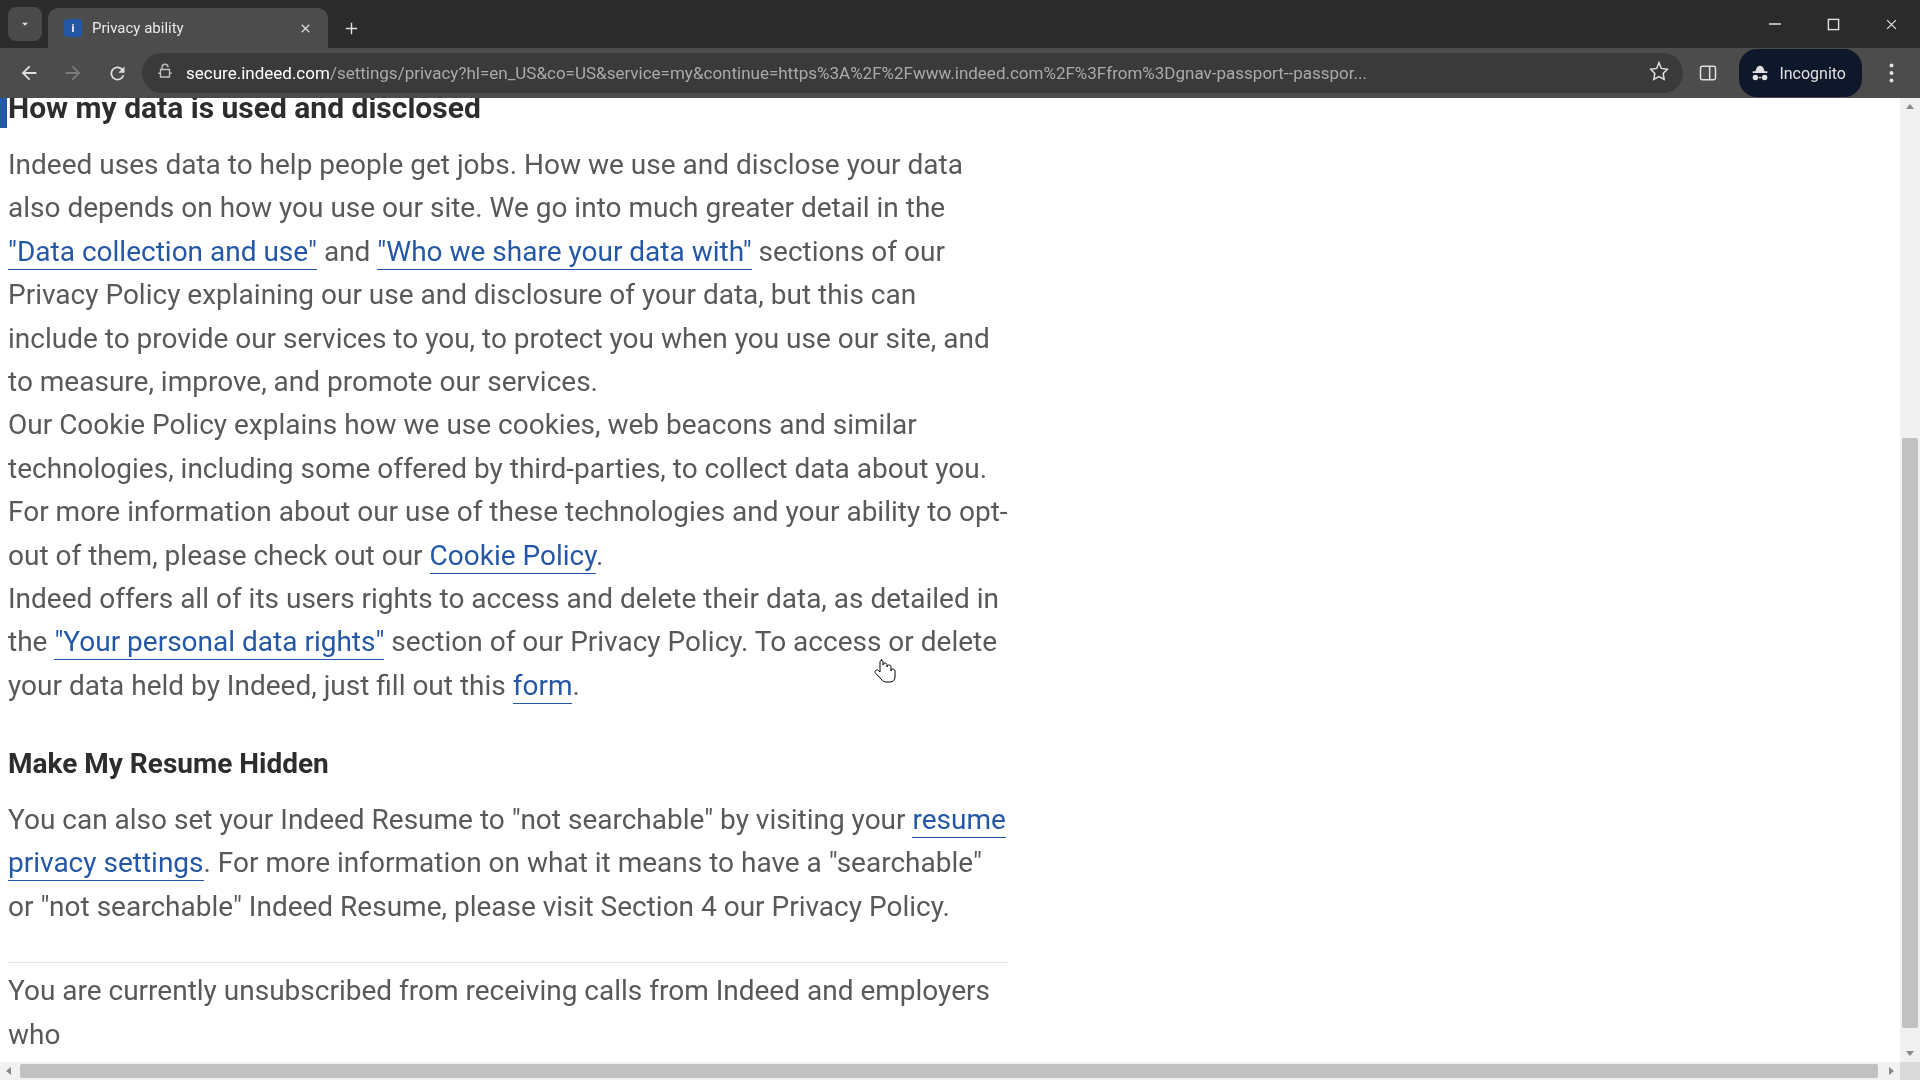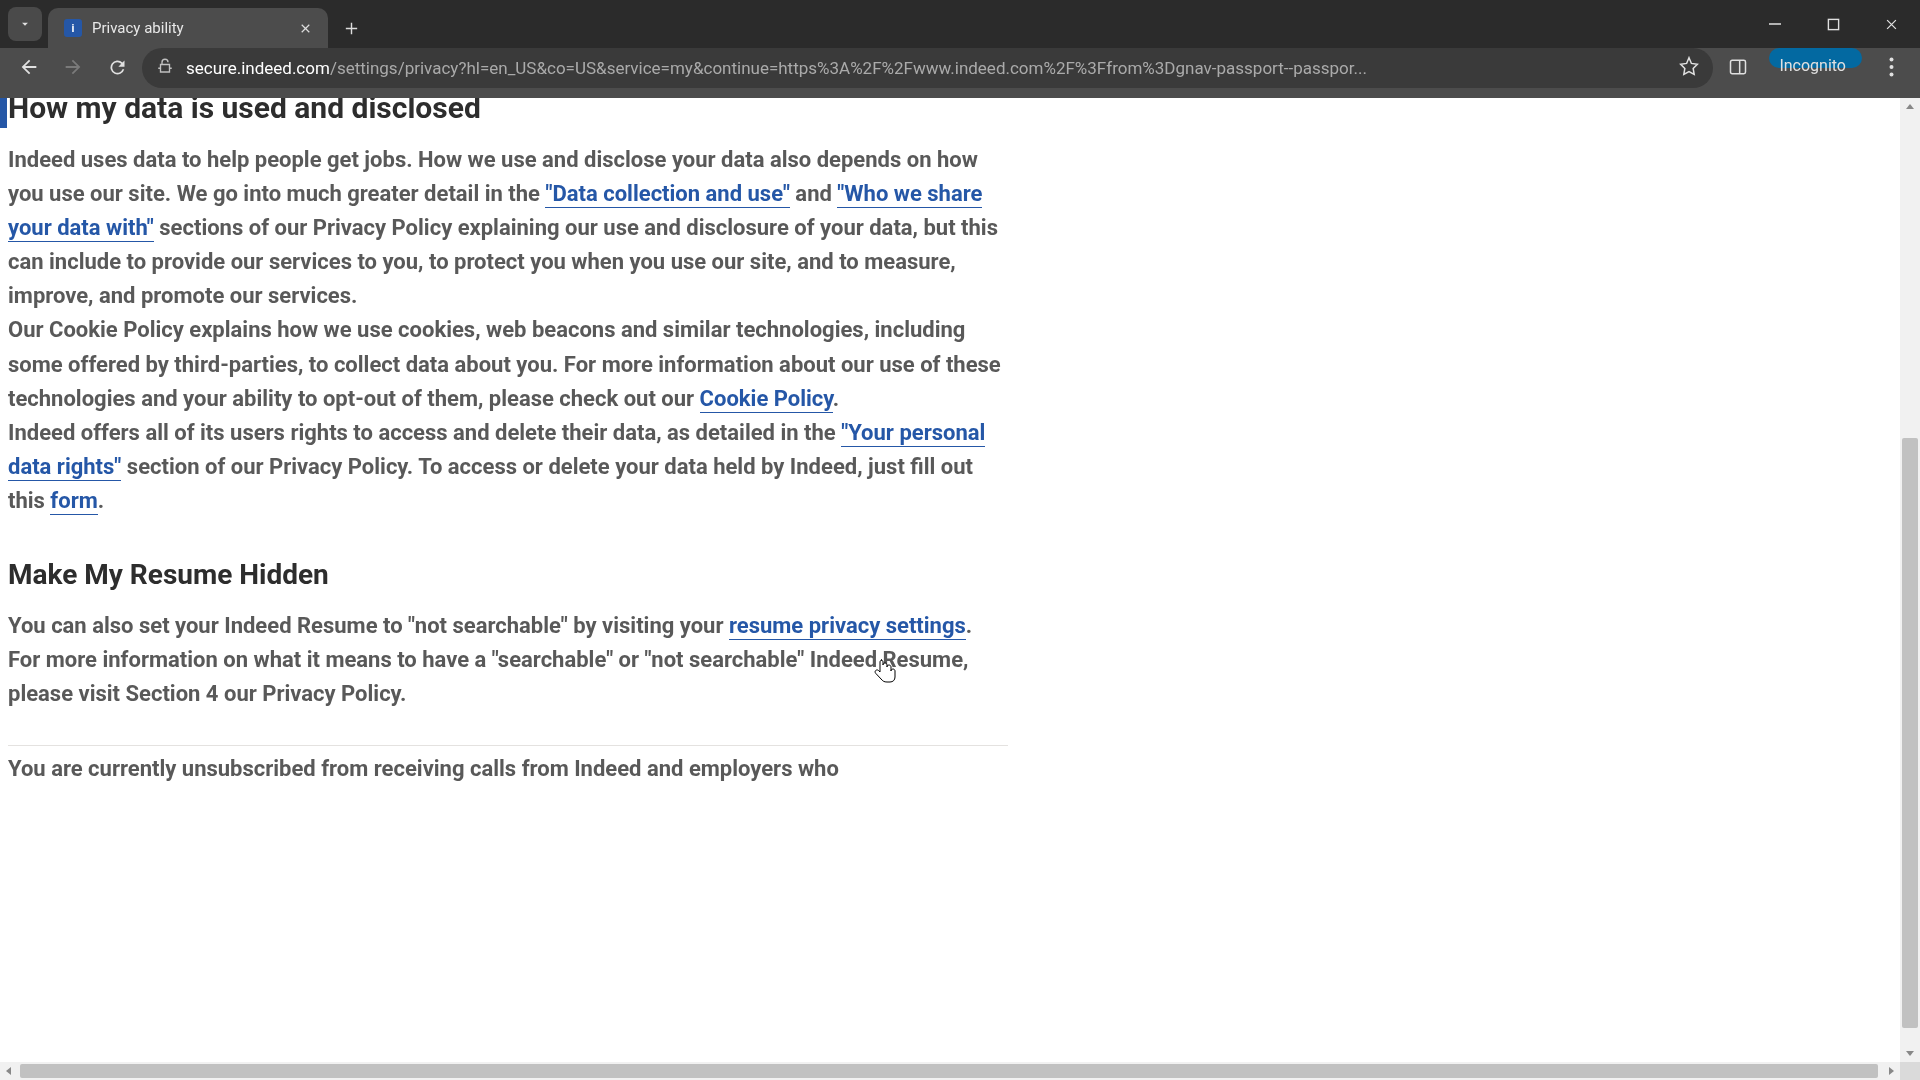--- a/index.html
+++ b/index.html
@@ -106,20 +106,21 @@
   align-items: center;
   justify-content: center;
   color: #e0e0e0;
   cursor: pointer;
 }
 
 .toolbar {
   height: 50px;
   background: #4c4c4c;
   display: flex;
+  align-items: center;
   padding: 0 10px;
   gap: 6px;
 }
 
 .nav-btn {
   width: 38px;
   height: 38px;
   display: flex;
   align-items: center;
   justify-content: center;
@@ -141,32 +142,31 @@
   color: #e0e0e0;
   font-size: 17px;
 }
 .address-bar .secure-icon { color: #c0c0c0; flex-shrink: 0; }
 .address-url { flex: 1; white-space: nowrap; overflow: hidden; }
 .address-url .domain { color: #ffffff; }
 .address-url .rest { color: #aaa; }
 .star-btn { cursor: pointer; color: #e0e0e0; flex-shrink: 0; }
 
 .incognito-badge {
-  height: 20px;
-  background: #0369a1;
+  height: 48px;
+  background: #0f172a;
   border-radius: 18px;
   display: flex;
   align-items: center;
   padding: 0 16px 0 10px;
   gap: 8px;
   color: #e0e0e0;
   font-size: 16px;
   cursor: pointer;
   margin-left: 6px;
-  flex-direction: column;
 }
 
 .menu-btn {
   width: 38px;
   height: 38px;
   display: flex;
   align-items: center;
   justify-content: center;
   color: #e0e0e0;
   cursor: pointer;
@@ -207,24 +207,24 @@
 .section-title {
   font-size: 28px;
   font-weight: 700;
   color: #2d2d2d;
   margin-top: 40px;
   margin-bottom: 18px;
 }
 .section-title.first { margin-top: -8px; font-size: 30px; }
 
 .section-body {
-  font-size: 22px;
+  font-size: 28px;
   line-height: 1.55;
   color: #595959;
-  font-weight: 700;
+  font-weight: 400;
 }
 
 .link {
   color: #2557a7;
   border-bottom: 1px solid #2557a7;
   cursor: pointer;
   padding-bottom: 1px;
 }
 
 .divider {

